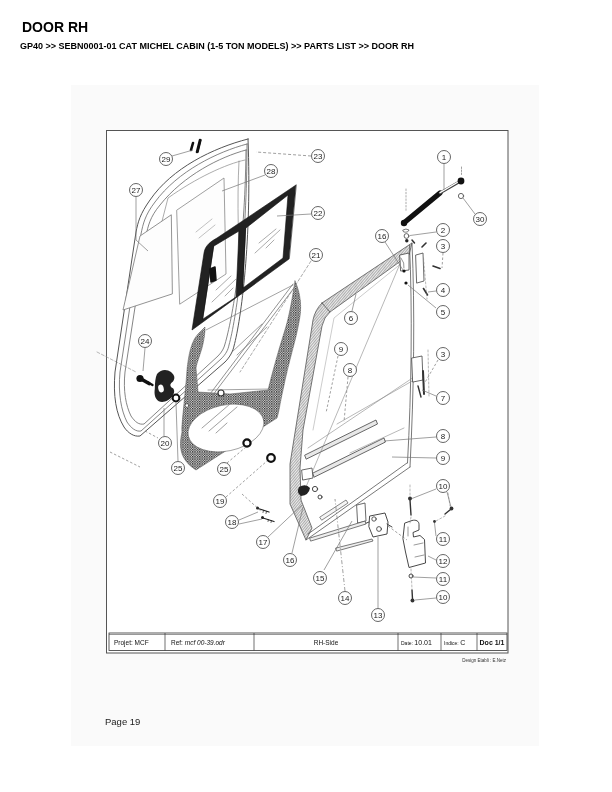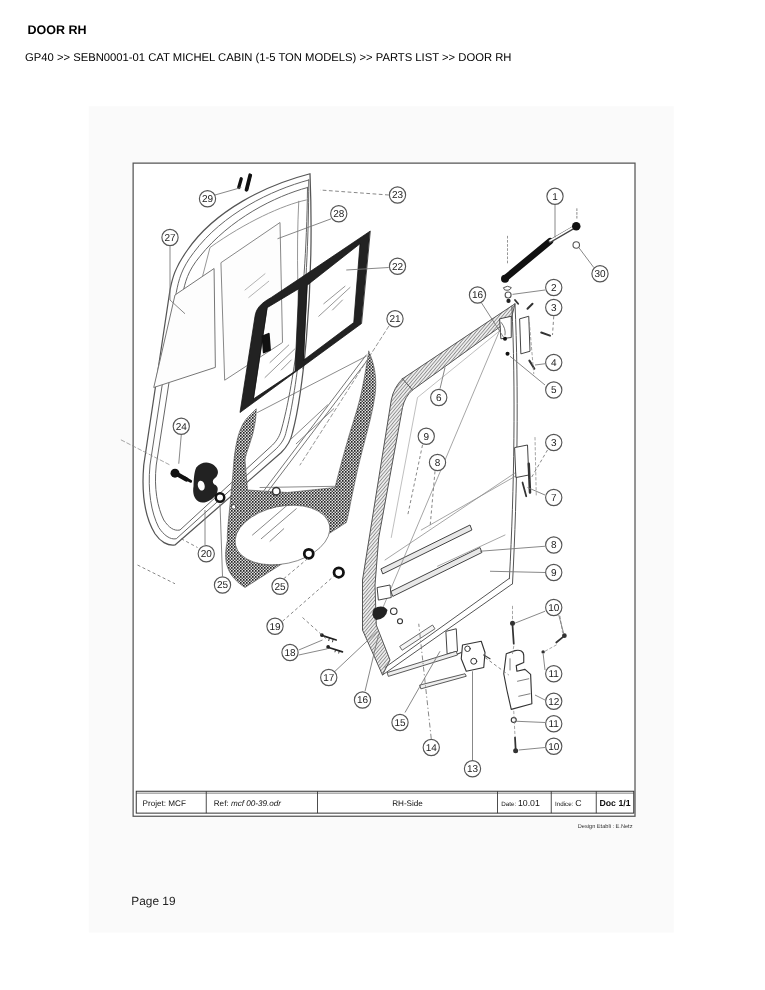--- a/index.html
+++ b/index.html
@@ -1,18 +1,18 @@
 <!DOCTYPE html>
 <html><head>
 <meta charset="utf-8">
 <style>
   html,body{margin:0;padding:0;}
   body{width:612px;height:792px;background:#ffffff;font-family:"Liberation Sans",sans-serif;position:relative;overflow:hidden;}
-  .h1{position:absolute;left:22px;top:18.5px;font-size:10px;font-weight:bold;color:#000;}
-  .h2{position:absolute;left:20px;top:40.5px;font-size:9px;font-weight:normal;color:#000;}
+  .h1{position:absolute;left:22px;top:18.5px;font-size:14px;font-weight:bold;color:#000;}
+  .h2{position:absolute;left:20px;top:40.5px;font-size:9px;font-weight:bold;color:#000;}
   .panel{position:absolute;left:71px;top:85px;width:468px;height:661px;background:#fafafa;}
   .pagenum{position:absolute;left:105px;top:716px;font-size:9.5px;color:#222;}
   svg{position:absolute;left:0;top:0;}
 </style>
 </head>
 <body>
 
 <div class="h1">DOOR RH</div>
 
 <div class="h2">GP40 &gt;&gt; SEBN0001-01 CAT MICHEL CABIN (1-5 TON MODELS) &gt;&gt; PARTS LIST &gt;&gt; DOOR RH</div>

